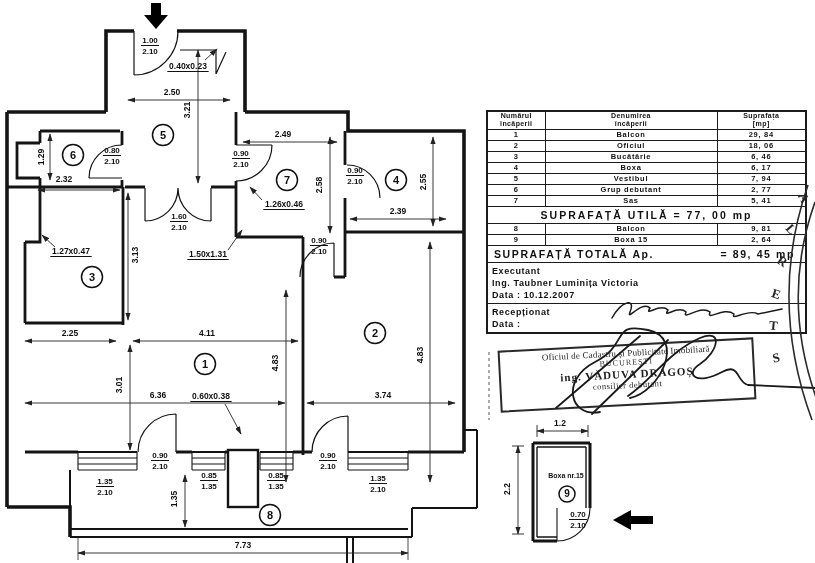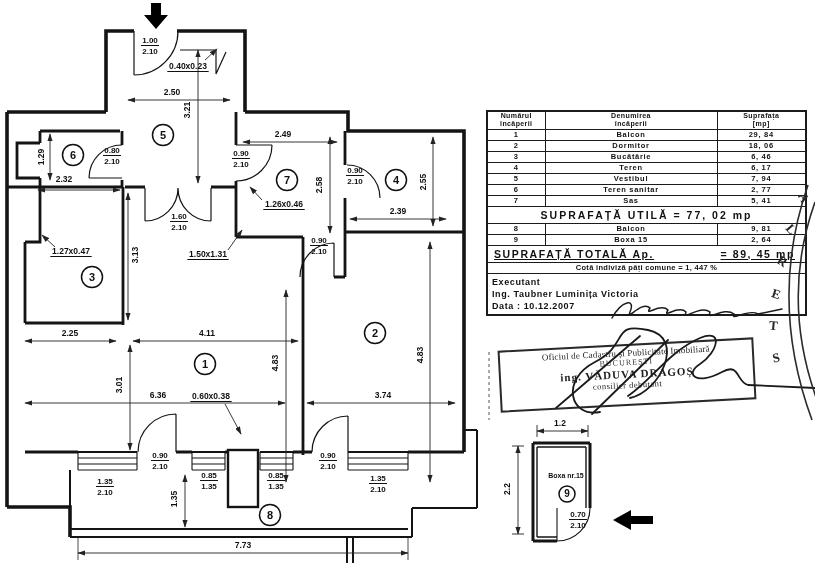--- a/index.html
+++ b/index.html
@@ -8,21 +8,21 @@
   svg{position:absolute;left:0;top:0;}
   #plan-svg{z-index:1;}
   #overlay-svg{z-index:5;pointer-events:none;}
   
   .tbl-wrap{position:absolute;left:486px;top:110px;width:321px;z-index:2;}
   table{width:100%;border-collapse:collapse;border:2px solid #1b1b1b;background:#fff;}
   th,td{border:1px solid #1b1b1b;padding:0;}
   th{font:bold 7px/1.2 "Liberation Sans",sans-serif;letter-spacing:.4px;text-align:center;}
   td.c{font:bold 7.5px/1 "Liberation Sans",sans-serif;letter-spacing:.7px;text-align:center;height:10px;}
   td.big{font:bold 10.5px/1 "Liberation Sans",sans-serif;letter-spacing:2px;text-align:center;height:16px;}
-  td.tot{height:16px;text-decoration:underline;}
+  td.tot{height:16px;}
   td.tot .fx{display:flex;justify-content:space-between;align-items:center;
              font:bold 10.5px/1 "Liberation Sans",sans-serif;letter-spacing:1.6px;padding:0 10px 0 6px;}
   td.sm{font:bold 7.5px/1 "Liberation Sans",sans-serif;letter-spacing:.3px;text-align:center;height:10px;}
   td.exec{text-align:left;padding:2px 4px;}
   .exl{font:bold 9px/1.35 "Liberation Sans",sans-serif;letter-spacing:.6px;}
   
   .stamp{position:absolute;left:499px;top:344px;width:252px;height:58px;z-index:3;
          border:2px solid #2a2a2a;transform:rotate(-3deg);text-align:center;
          font-family:"Liberation Serif",serif;color:#1d1d1d;}
   .stamp .s1{font-size:9px;margin-top:2px;letter-spacing:.2px;}
@@ -302,77 +302,80 @@
           </tr>
         </thead>
       <tbody id="tbody">
           <tr>
             <td class="c">1</td>
             <td class="c">Balcon</td>
             <td class="c">29, 84</td>
           </tr>
           <tr>
             <td class="c">2</td>
-            <td class="c">Dormitor</td>
+            <td class="c">Oficiul</td>
             <td class="c">18, 06</td>
           </tr>
           <tr>
             <td class="c">3</td>
             <td class="c">Bucătărie</td>
             <td class="c">6, 46</td>
           </tr>
           <tr>
             <td class="c">4</td>
-            <td class="c">Teren</td>
+            <td class="c">Boxa</td>
             <td class="c">6, 17</td>
           </tr>
           <tr>
             <td class="c">5</td>
             <td class="c">Vestibul</td>
             <td class="c">7, 94</td>
           </tr>
           <tr>
             <td class="c">6</td>
-            <td class="c">Teren sanitar</td>
+            <td class="c">Grup debutant</td>
             <td class="c">2, 77</td>
           </tr>
           <tr>
             <td class="c">7</td>
             <td class="c">Sas</td>
             <td class="c">5, 41</td>
           </tr>
           <tr>
-            <td class="big" colspan="3">SUPRAFAȚĂ UTILĂ = 77, 02 mp</td>
+            <td class="big" colspan="3">SUPRAFAȚĂ UTILĂ = 77, 00 mp</td>
           </tr>
           <tr>
             <td class="c">8</td>
             <td class="c">Balcon</td>
             <td class="c">9, 81</td>
           </tr>
           <tr>
             <td class="c">9</td>
             <td class="c">Boxa 15</td>
             <td class="c">2, 64</td>
           </tr>
           <tr>
             <td class="tot" colspan="3">
               <div class="fx">
                 <span>SUPRAFAȚĂ TOTALĂ Ap.</span>
                 <span>= 89, 45 mp</span>
               </div>
             </td>
           </tr>
           <tr>
-            <td class="sm" colspan="3">Cotă indiviză păți comune = 1, 447 %</td>
-          </tr>
-          <tr>
             <td class="exec" colspan="3">
               <div class="exl">Executant</div>
               <div class="exl">Ing. Taubner Luminița Victoria</div>
               <div class="exl">Data : 10.12.2007</div>
+            </td>
+          </tr>
+          <tr>
+            <td class="exec" colspan="3">
+              <div class="exl">Recepționat</div>
+              <div class="exl">Data :</div>
             </td>
           </tr>
         </tbody>
     </table>
   </div>
 
   <div class="stamp">
     <div class="s1">Oficiul de Cadastru și Publicitate Imobiliară</div>
     <div class="s2">BUCUREȘTI</div>
     <div class="s3">ing. VĂDUVA DRAGOȘ</div>

